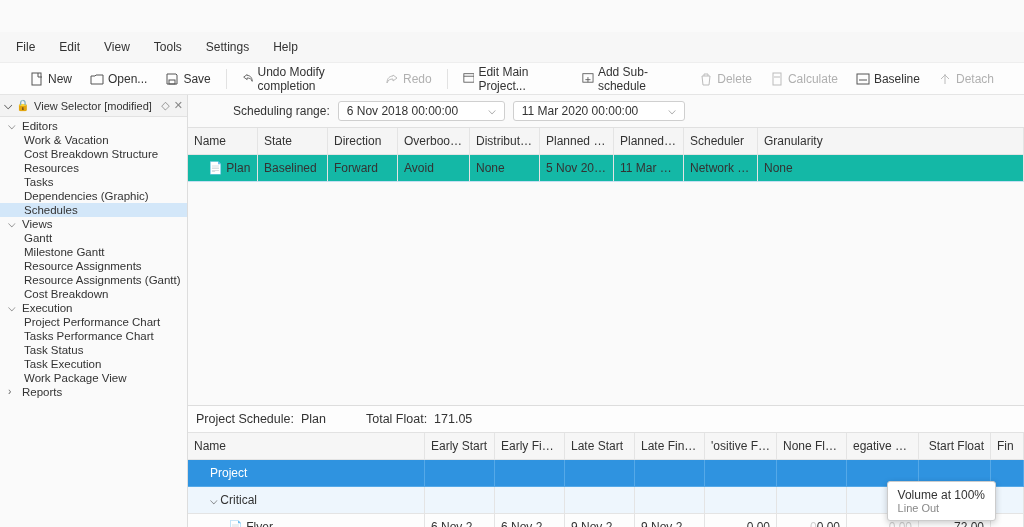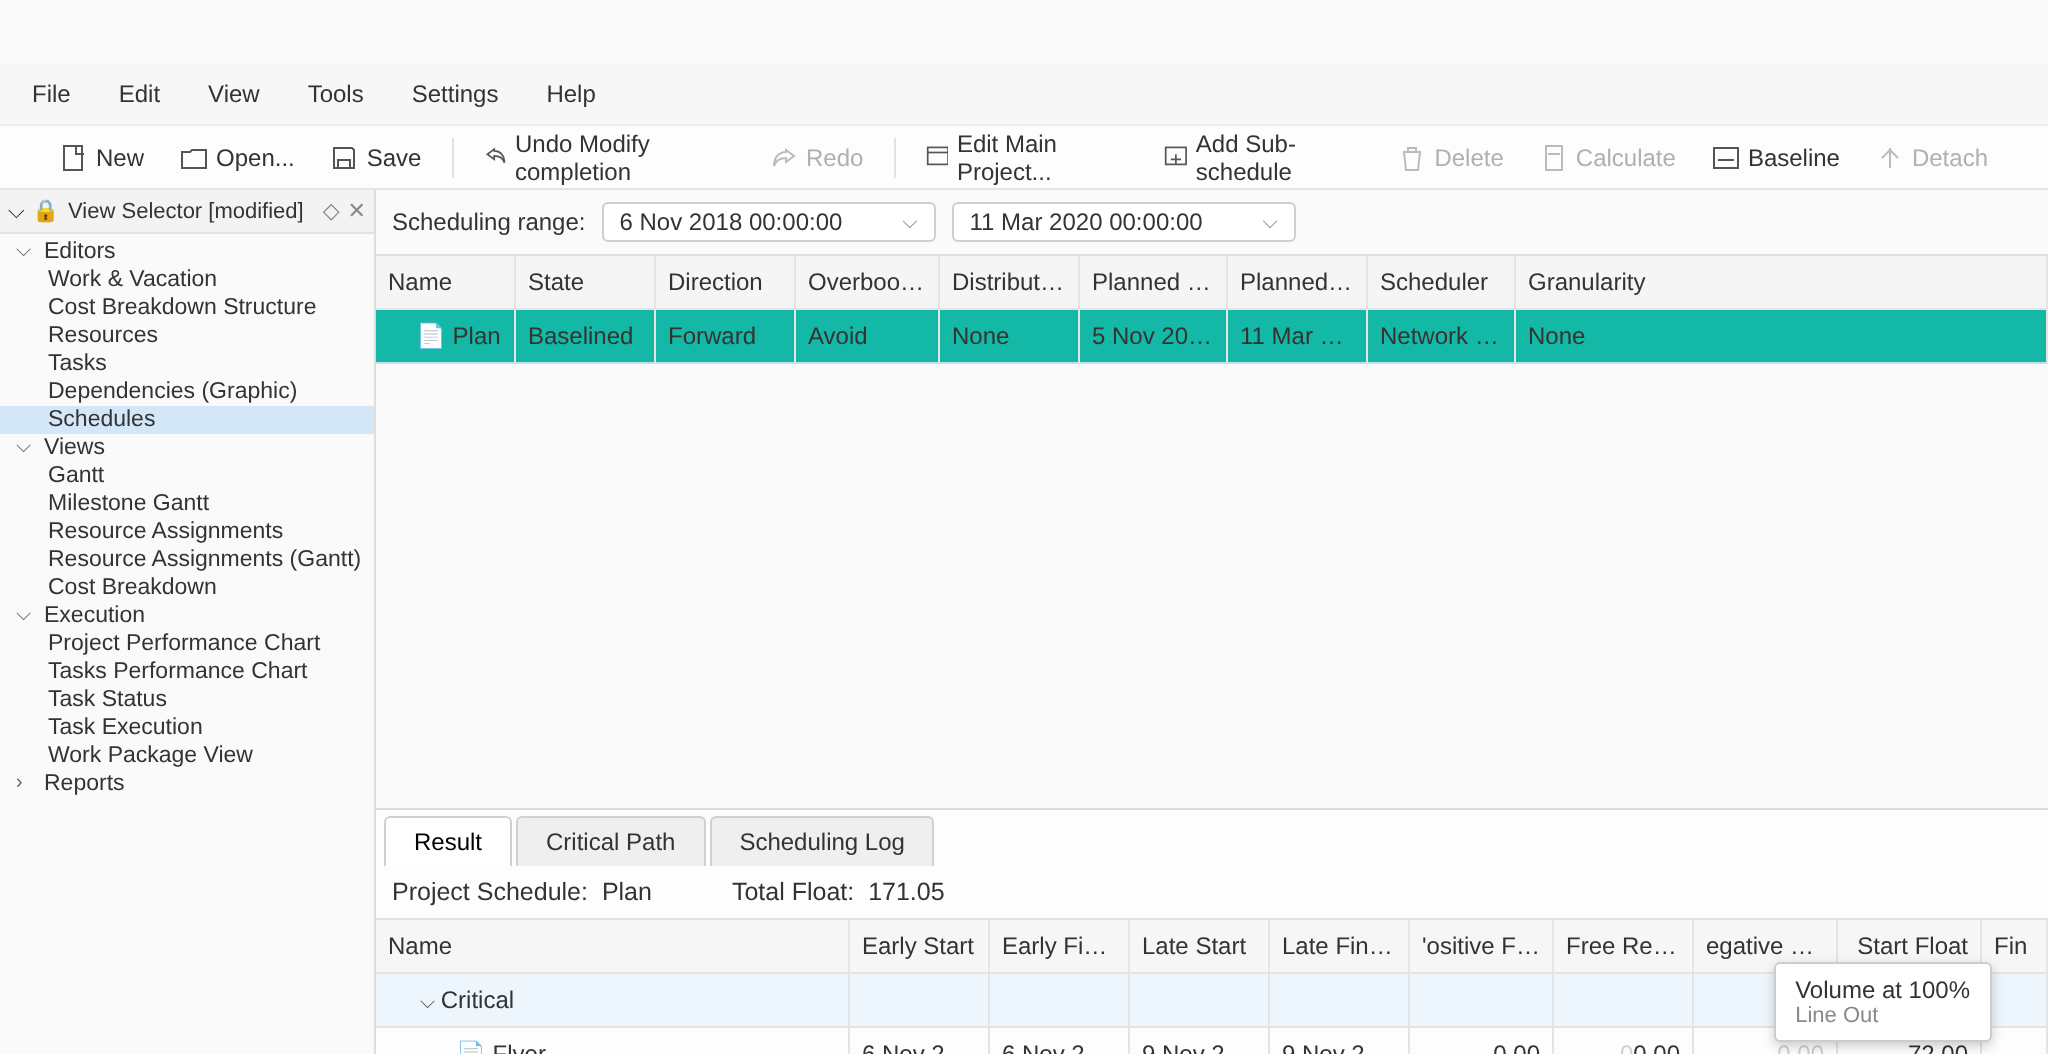--- a/index.html
+++ b/index.html
@@ -19,21 +19,21 @@
   .vs-head { display:flex; align-items:center; height:22px; padding:0 4px; border-bottom:1px solid #e2e2e2; background:#f3f3f3; font-size:11px; gap:4px;}
   .vs-head .flex { flex:1;}
   .tree { font-size:11.5px; padding:2px 0; overflow:auto;}
   .tnode { padding:1px 4px 1px 8px; display:flex; gap:4px; cursor:default;}
   .tnode.group::before { content:"⌵"; font-size:10px; color:#666; width:10px; display:inline-block;}
   .tnode.group.closed::before { content:"›"; }
   .tnode.child { padding-left:24px; }
   .tnode.sel { background:#d3e7f9; }
   
   .main { flex:1; display:flex; flex-direction:column; overflow:hidden;}
-  .rangebar { display:flex; align-items:center; gap:8px; padding:6px 8px; height:32px; }
+  .rangebar { display:flex; align-items:center; gap:8px; padding:6px 8px; height:32px;margin-left:37px; }
   .dtsel { border:1px solid #cfcfcf; border-radius:3px; background:#fff; padding:2px 8px; display:flex; align-items:center; gap:30px; font-size:12px;}
   .dtsel .chev { color:#888; font-size:10px;}
   .grid { border-top:1px solid #e0e0e0; font-size:12px; }
   .ghead { display:flex; background:#f5f5f5; }
   .gcell { padding:6px 6px; border-right:1px solid #e4e4e4; border-bottom:1px solid #e4e4e4; white-space:nowrap; overflow:hidden; text-overflow:ellipsis;}
   .grow { display:flex; background:#14b8a6; }
   .grow .gcell { border-bottom:1px solid #c5dff2; }
   .c-name{width:70px}.c-state{width:70px}.c-dir{width:70px}.c-ob{width:72px}.c-dist{width:70px}.c-ps{width:74px}.c-pf{width:70px}.c-sch{width:74px}.c-gran{flex:1}
   
   .bottom { border-top:1px solid #ddd; display:flex; flex-direction:column; background:#fdfdfd;}
@@ -245,41 +245,48 @@
         <div class="gcell c-ps">5 Nov 2018...</div>
         <div class="gcell c-pf">11 Mar 202...</div>
         <div class="gcell c-sch">Network Sc...</div>
         <div class="gcell c-gran">None</div>
       </div>
     </div>
 
     <div style="flex:1"></div>
 
     <div class="bottom">
-      <div class="tabs">
-        <div class="tab active">Result</div>
-        <div class="tab">Critical Path</div>
-        <div class="tab">Scheduling Log</div>
-      </div>
       <div class="summary">
         <span><span>Project Schedule:</span>&nbsp;&nbsp;<span>Plan</span></span>
         <span><span>Total Float:</span>&nbsp;&nbsp;<span>171.05</span></span>
       </div>
       <div class="rgrid">
         <div class="rhead">
           <div class="rcell rc-name">Name</div>
           <div class="rcell rc-es">Early Start</div>
           <div class="rcell rc-ef">Early Finish</div>
           <div class="rcell rc-ls">Late Start</div>
           <div class="rcell rc-lf">Late Finish</div>
           <div class="rcell rc-pf">'ositive Float</div>
-          <div class="rcell rc-ff">Free Result</div>
+          <div class="rcell rc-ff">None Float</div>
           <div class="rcell rc-nf">egative Float</div>
           <div class="rcell rc-sf">Start Float</div>
           <div class="rcell rc-last">Fin</div>
+        </div>
+        <div class="rrow proj">
+          <div class="rcell rc-name indent1">Project</div>
+          <div class="rcell rc-es"></div>
+            <div class="rcell rc-ef"></div>
+            <div class="rcell rc-ls"></div>
+            <div class="rcell rc-lf"></div>
+            <div class="rcell rc-pf"></div>
+            <div class="rcell rc-ff"></div>
+            <div class="rcell rc-nf"></div>
+            <div class="rcell rc-sf"></div>
+            <div class="rcell rc-last"></div>
         </div>
         <div class="rrow group" style="background:#eef6fd">
           <div class="rcell rc-name indent1">Critical</div>
           <div class="rcell rc-es"></div>
             <div class="rcell rc-ef"></div>
             <div class="rcell rc-ls"></div>
             <div class="rcell rc-lf"></div>
             <div class="rcell rc-pf"></div>
             <div class="rcell rc-ff"></div>
             <div class="rcell rc-nf"></div>

